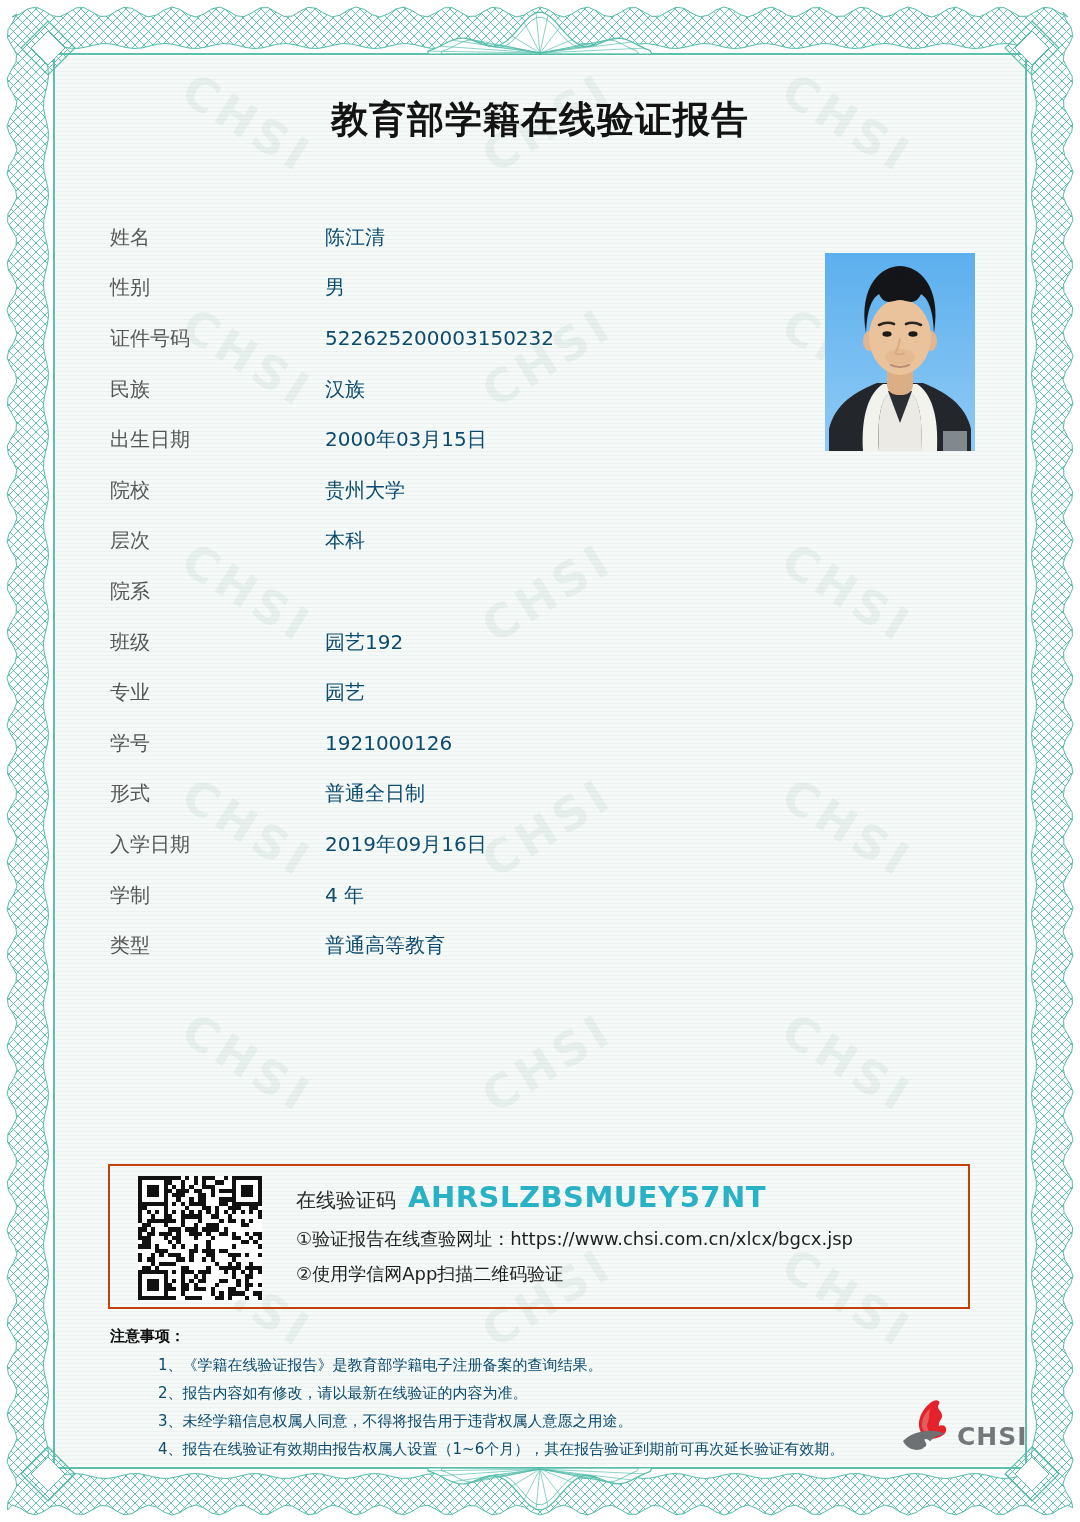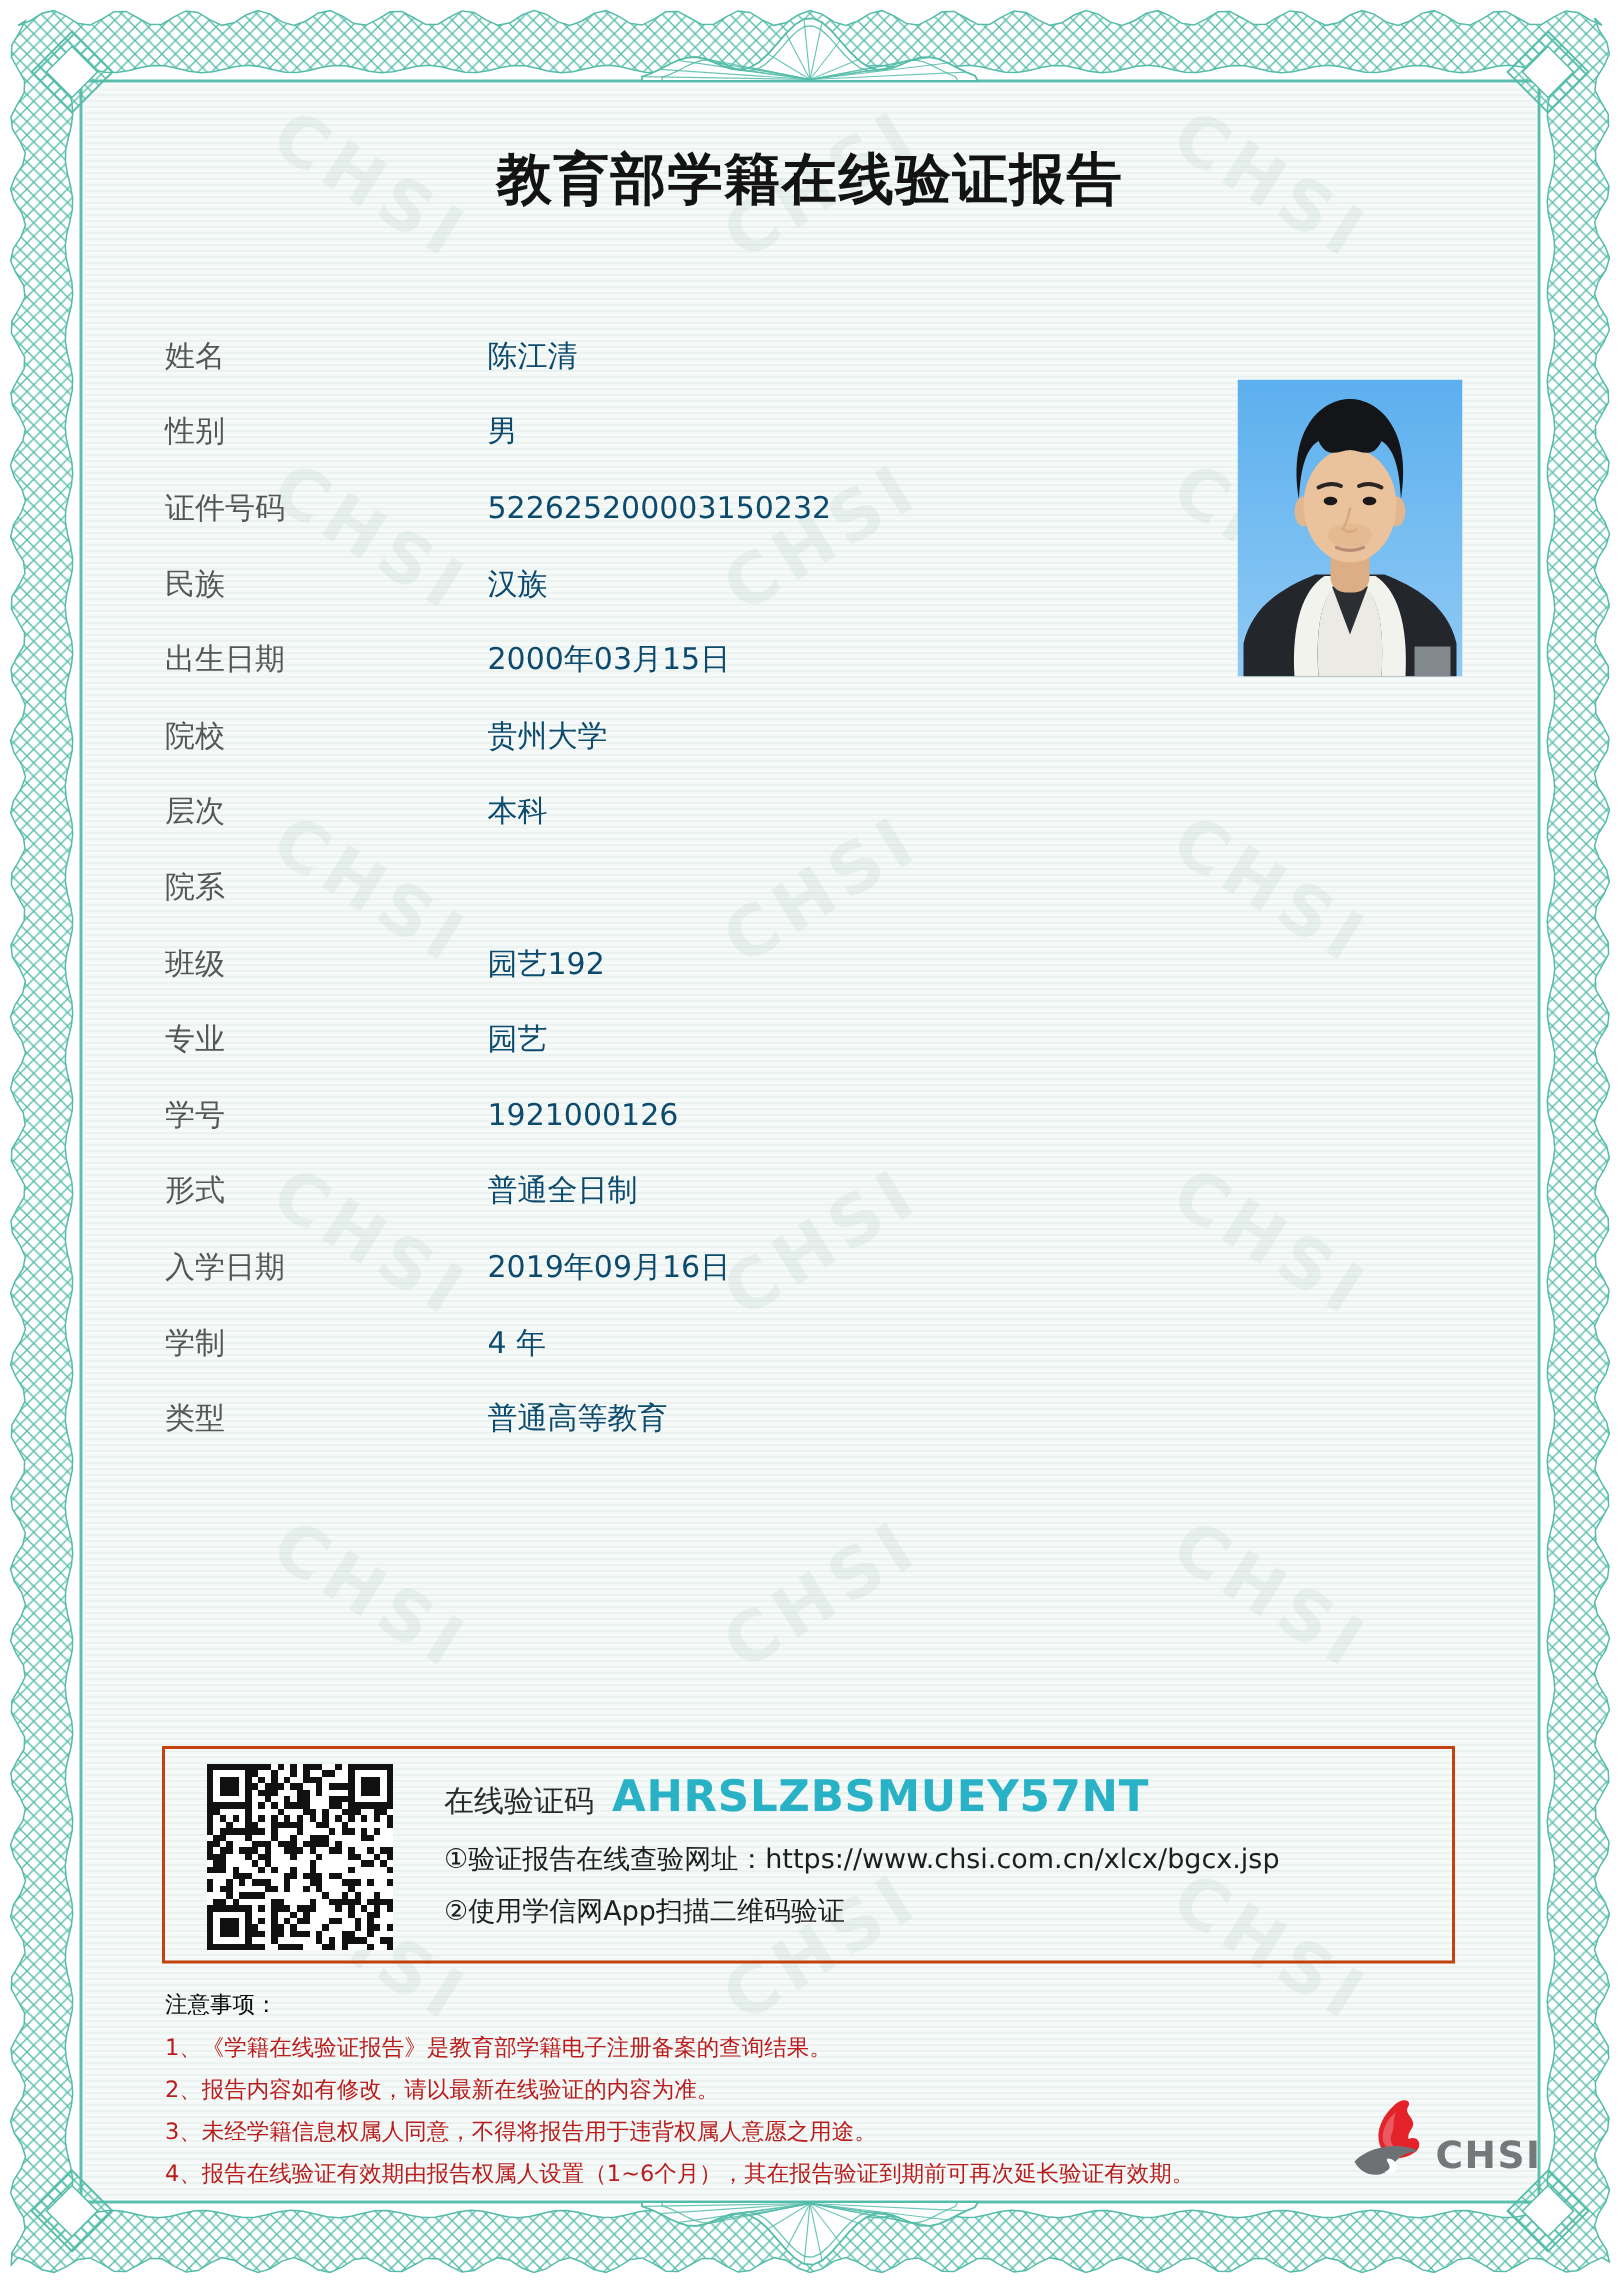--- a/index.html
+++ b/index.html
@@ -42,22 +42,22 @@
   }
   .qr { position:absolute; left:28px; top:10px; width:124px; height:124px; background:#fff; }
   .qr svg { display:block; width:124px; height:124px; }
   .vtext { position:absolute; left:186px; top:14px; }
   .vcode-line { display:flex; align-items:baseline; gap:12px; height:36px; }
   .vcode-label { font-size:20px; color:#2a2a2a; }
   .vcode { font-size:29px; font-weight:bold; color:var(--cyan,#29b2c6); letter-spacing:0.5px; }
   .vline { font-size:18px; color:#1e1e1e; margin-top:11px; }
 
   .notes { position:absolute; left:110px; top:1327px; width:780px; z-index:3; }
-  .notes-heading { font-size:15px; font-weight:normal; color:#0d0d0d; line-height:18px; margin-bottom:11px; }
-  .note-item { font-size:15px; color:#b91c1c; line-height:18px; margin-bottom:10px; }
+  .notes-heading { font-size:15px; font-weight:bold; color:#0d0d0d; line-height:18px; margin-bottom:11px; }
+  .note-item { font-size:15px; color:#0c4a6e; line-height:18px; margin-bottom:10px;margin-left:48px; }
 
   .logo { position:absolute; left:901px; top:1399px; z-index:3; display:flex; align-items:flex-end; gap:4px; }
   .logo-text { font-size:25px; font-weight:bold; color:#75787a; letter-spacing:1px; line-height:1; padding-bottom:6px; }
 </style>
 </head>
 <body>
 
 <div class="page">
 
   <div class="paper" id="paper">

